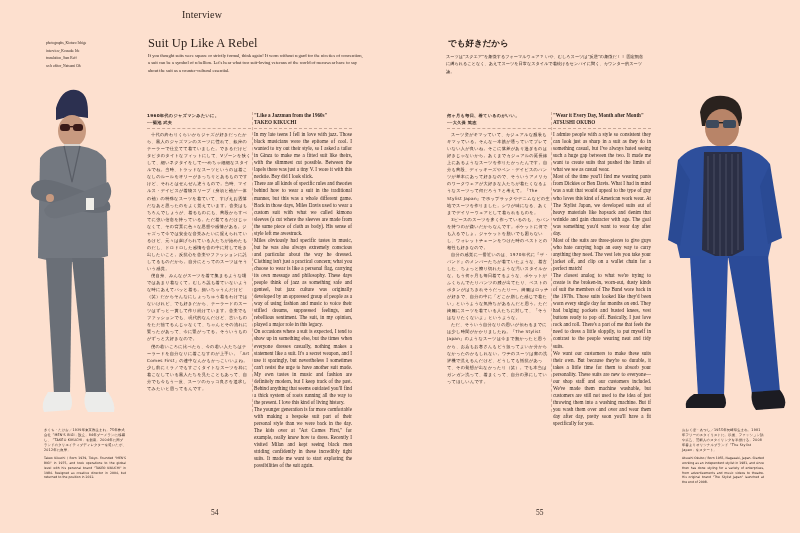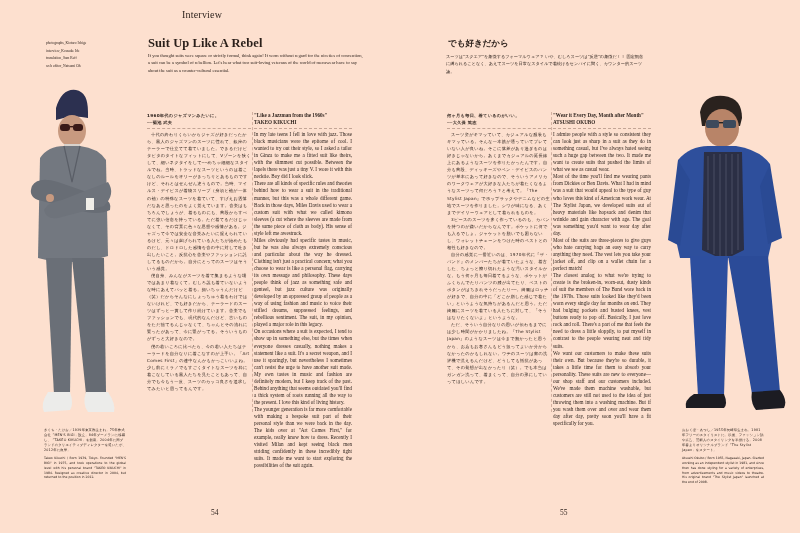--- a/index.html
+++ b/index.html
@@ -20,21 +20,21 @@
     font-size: 10px; letter-spacing: 0.2px;
   }
   .credits {
     position: absolute; left: 46px; top: 40px;
     font-size: 3.6px; line-height: 7.6px; width: 60px;
   }
   .credits div { white-space: nowrap; }
 
   .headline {
     position: absolute; left: 148px; top: 36px;
-    font-size: 12.5px; font-weight: bold; letter-spacing: 0.1px;
+    font-size: 12.5px; font-weight: normal; letter-spacing: 0.1px;
   }
   .deck {
     position: absolute; left: 148px; top: 52px; width: 216px;
     font-size: 4.6px; line-height: 7.4px;
   }
   .jp-headline {
     position: absolute; left: 448px; top: 38px;
     font-size: 8.5px; font-weight: bold;
     font-family: "DejaVu Sans", sans-serif;
   }
@@ -75,21 +75,21 @@
   }
   .caption .jp { margin-bottom: 3px; letter-spacing: 0.2px; }
   .caption .en { font-size: 3.1px; line-height: 4.7px; text-align: justify; }
   .caption-left { left: 44px; top: 428px; width: 82px; }
   .caption-right { left: 682px; top: 428px; width: 82px; }
 
   .folio {
     position: absolute; top: 508px; font-size: 7.5px;
   }
   .folio-left { left: 211px; }
-  .folio-right { left: 560px; text-align: center; }
+  .folio-right { left: 536px; text-align: center; }
 
   .figure { position: absolute; }
   .figure-left { left: 28px; top: 86px; width: 100px; height: 340px; }
   .figure-right { left: 668px; top: 90px; width: 125px; height: 335px; }
 </style>
 </head>
 <body>
 
 <div class="spread">
 

